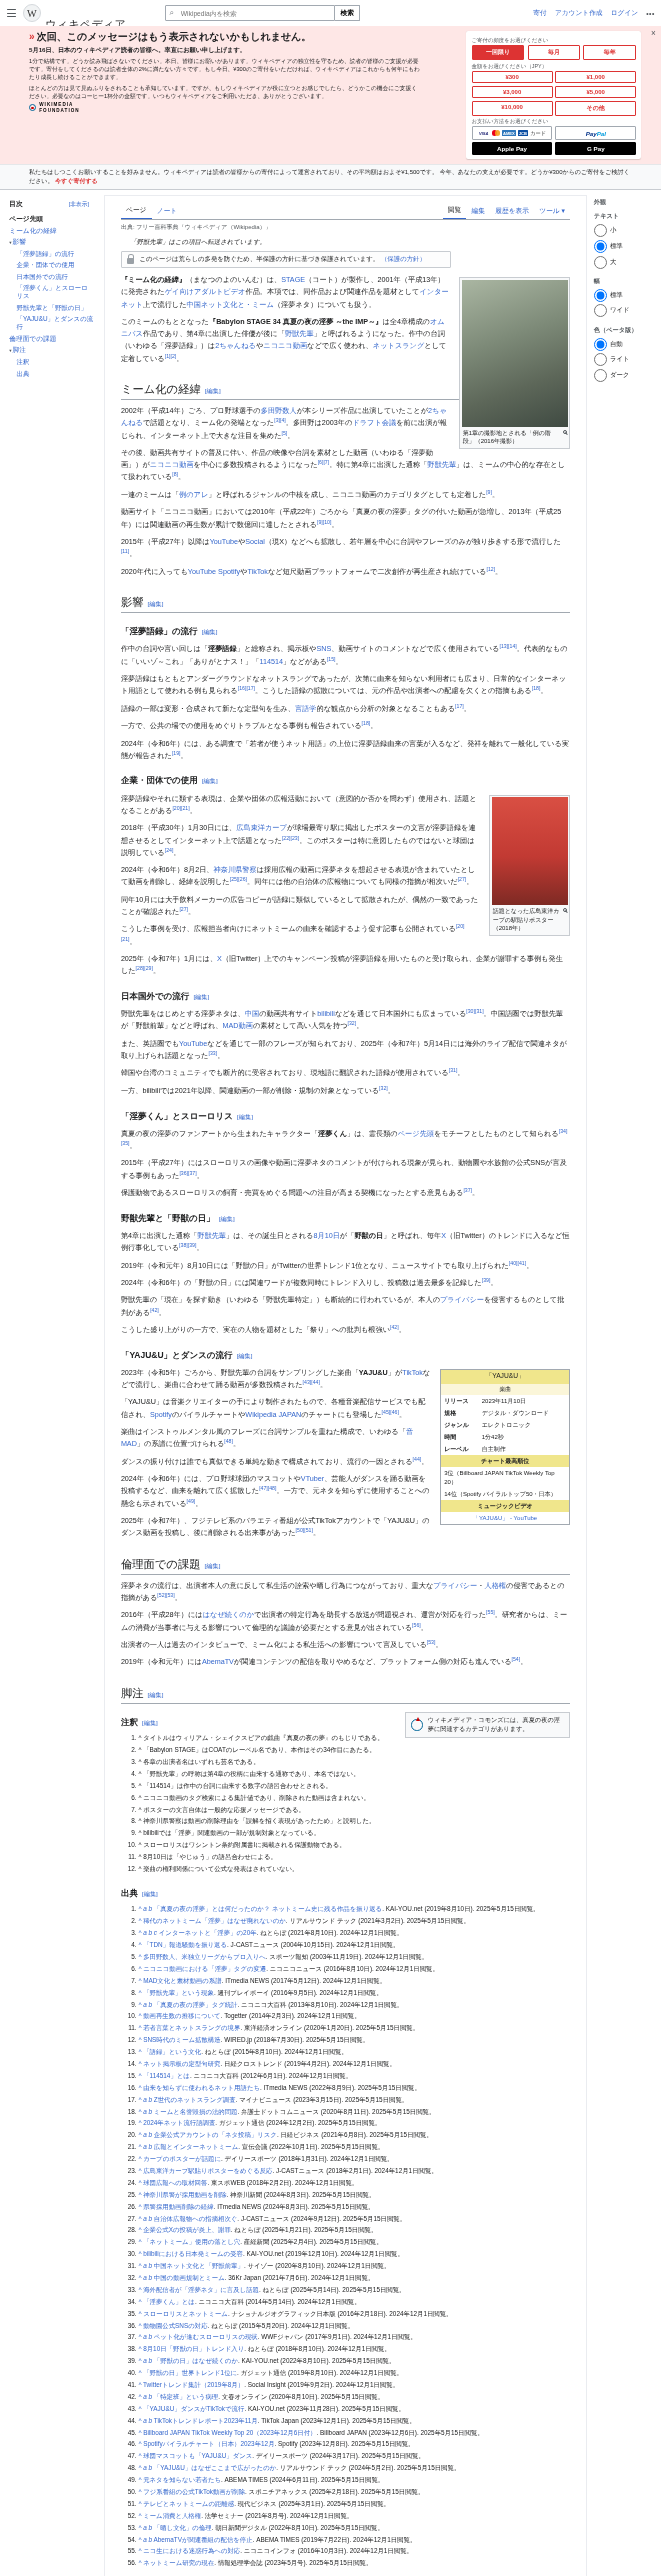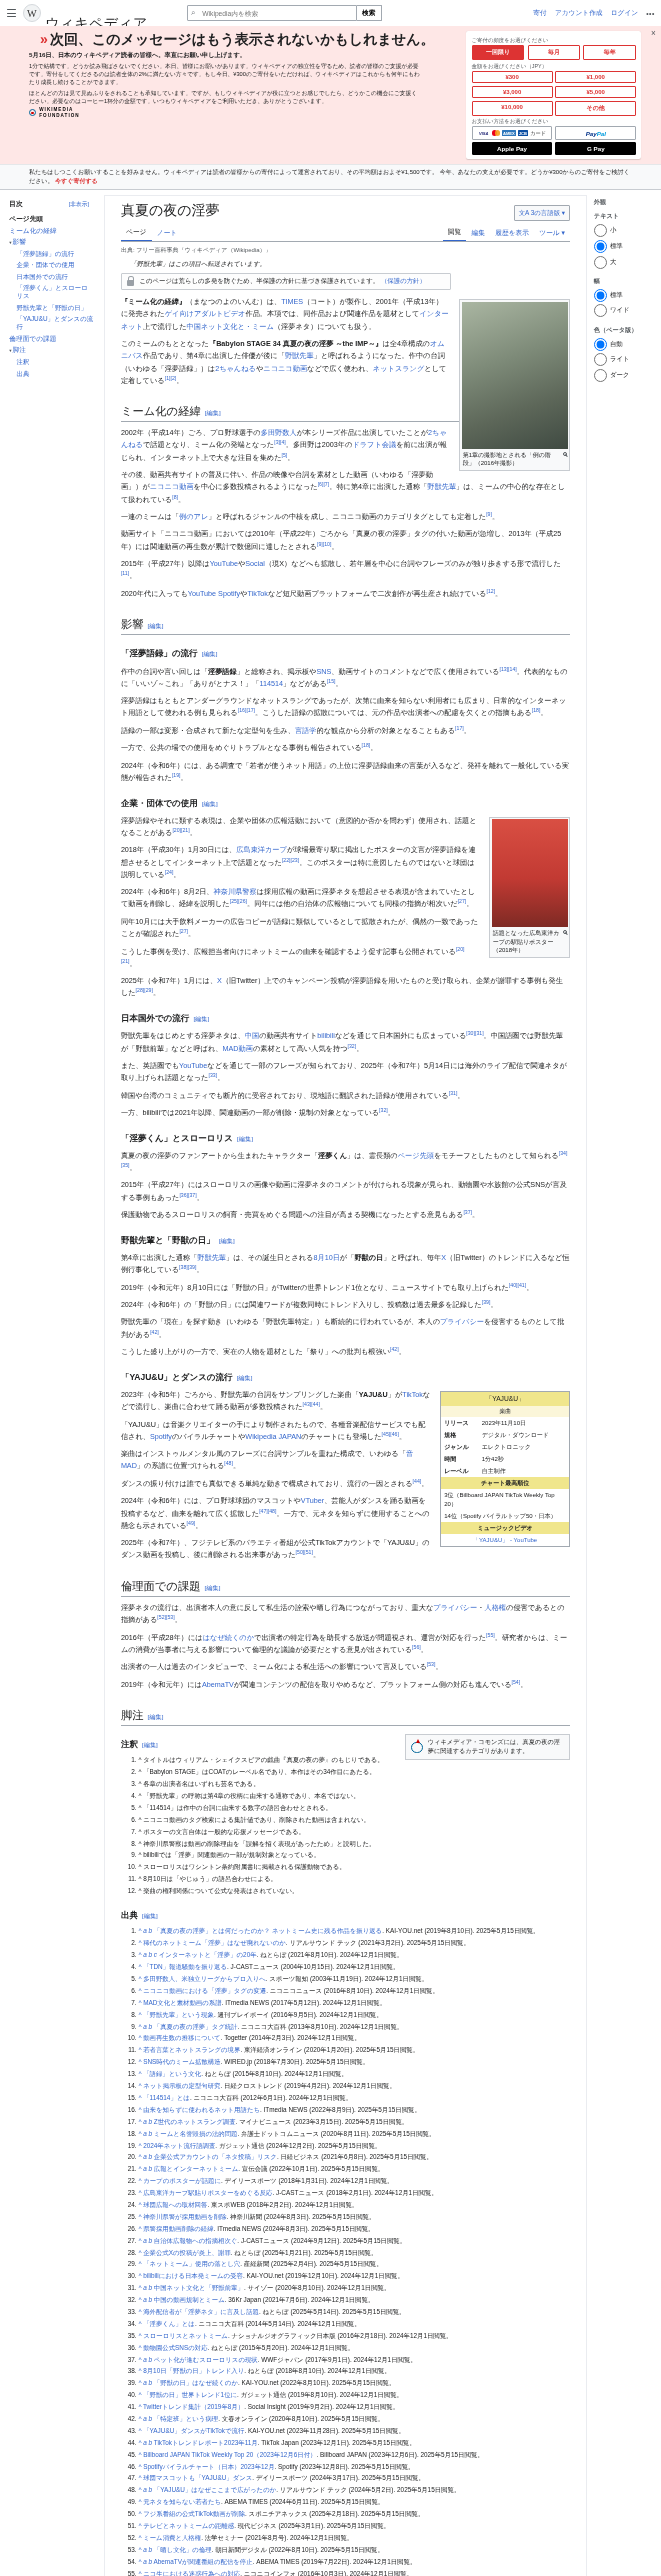--- a/index.html
+++ b/index.html
@@ -9,35 +9,35 @@
   .rlk { color:#d33; font-weight:bold; text-decoration:none; cursor:pointer; }
   sup.r { color:#36c; font-size:5.2px; line-height:0; }
   .bk { color:#36c; font-style:italic; }
 
   
   .hdr { display:flex; align-items:center; height:26px; padding:0 7.2px; gap:6.2px; }
   .burger { width:9.3px; height:7.2px; display:flex; flex-direction:column; justify-content:space-between; cursor:pointer; }
   .burger span { height:1px; background:#54595d; border-radius:0.5px; }
   .logo { display:flex; align-items:center; gap:4.1px; cursor:pointer; }
   .globe { width:18.5px; height:18.5px; border-radius:50%; background:#f1f3f4; border:0.5px solid #d5d9dd; display:flex; align-items:center; justify-content:center; font-family:"Liberation Serif",serif; font-size:10.3px; color:#333; }
-  .logo-txt .t1 { font-family:"Liberation Serif",serif; font-size:14px; letter-spacing:0.3px;margin-top:28px; }
+  .logo-txt .t1 { font-family:"Liberation Serif",serif; font-size:11px; letter-spacing:0.3px;margin-top:28px; }
   .logo-txt .t2 { font-size:4.9px; color:#54595d; letter-spacing:0.5px; }
   .search { display:flex; margin-left:33px; }
   .search-wrap { position:relative; }
   .search-wrap .sicon { position:absolute; left:4.1px; top:3.6px; color:#72777d; }
   .search input { width:170px; height:16.5px; border:0.5px solid #a2a9b1; border-radius:1px 0 0 1px; padding:0 4.1px 0 14.4px; font-size:6.7px; outline:none; }
   .search .sbtn { height:16.5px; border:0.5px solid #a2a9b1; border-left:none; background:#fff; font-size:6.7px; font-weight:bold; padding:0 5.2px; cursor:pointer; border-radius:0 1px 1px 0; }
   .hdr-right { margin-left:auto; display:flex; align-items:center; gap:8.2px; font-size:6.7px; }
   .dots { color:#54595d; font-weight:bold; letter-spacing:0.5px; cursor:pointer; }
 
   
   .banner { position:relative; background:#fee7e6; padding:5.2px 20.6px 4.1px 29px; display:flex; gap:12.4px; }
   .banner-close { position:absolute; top:3.1px; right:6.2px; font-size:8.2px; color:#54595d; cursor:pointer; }
   .banner-left { flex:1; }
-  .b-head { font-size:14px; font-weight:bold; line-height:1.25;margin-left:11px; }
+  .b-head { font-size:10px; font-weight:bold; line-height:1.25; }
   .b-chev { color:#d33; margin-right:2.1px; }
   .b-sub { font-size:6.2px; font-weight:bold; margin-top:2.1px; }
   .b-para { font-size:5.7px; line-height:1.45; margin:2.1px 0; max-width:392px; }
   .wmf { display:flex; align-items:center; gap:3.1px; margin-top:2.1px; }
   .wmf-logo { width:7.2px; height:7.2px; border:1px solid #069; border-radius:50%; position:relative; }
   .wmf-logo::after { content:''; position:absolute; width:2.6px; height:2.6px; background:#c00; border-radius:50%; left:1.3px; top:1.3px; }
   .wmf-txt { font-size:4.6px; letter-spacing:1px; color:#000; line-height:1.2; font-weight:bold; }
   .donate { width:175px; background:#fff; border-radius:2.1px; padding:4.1px 5.2px; box-shadow:0 0.5px 1px rgba(0,0,0,.15); font-size:5.7px; }
   .d-label { color:#54595d; margin:1.5px 0; font-size:5.4px; }
   .btn-row { display:flex; gap:3.1px; margin-bottom:2.1px; }
@@ -230,24 +230,20 @@
       <a class="toc-c">「淫夢くん」とスローロリス</a>
       <a class="toc-c">野獣先輩と「野獣の日」</a>
       <a class="toc-c">「YAJU&amp;U」とダンスの流行</a>
       <a>倫理面での課題</a>
       <a><span class="arrow">▾</span><span>脚注</span></a>
       <a class="toc-c">注釈</a>
       <a class="toc-c">出典</a>
     </nav>
 
     <main class="content">
-      <div class="title-row">
-        <h1 class="pt">真夏の夜の淫夢</h1>
-        <span class="lang-pill"><span>文A</span> <span>3の言語版</span> <span>▾</span></span>
-      </div>
       <div class="tabs">
         <span class="tab sel">ページ</span>
         <span class="tab">ノート</span>
         <span class="tab-spacer"></span>
         <span class="tab sel">閲覧</span>
         <span class="tab">編集</span>
         <span class="tab">履歴を表示</span>
         <span class="tab"><span>ツール</span> <span>▾</span></span>
       </div>
       <div class="tagline">出典: フリー百科事典『ウィキペディア（Wikipedia）』</div>
@@ -258,21 +254,21 @@
         <span><span>このページは荒らしの多発を防ぐため、半保護の方針に基づき保護されています。</span> <a class="lk">（保護の方針）</a></span>
       </div>
 
       <div class="thumb stairs">
         <div class="timg"></div>
         <div class="tcap"><span class="magnify"></span><span>第1章の撮影地とされる「例の階段」（2016年撮影）</span></div>
       </div>
 
       <div>
 
-      <p class="para"><b>『ミーム化の経緯』</b>（まなつのよのいんむ）は、<a class="lk">TIMES</a>（コート）が製作し、2001年（平成13年）に発売された<a class="lk">ゲイ向けアダルトビデオ</a>作品。本項では、同作品および関連作品を題材として<a class="lk">インターネット</a>上で流行した<a class="lk">中国ネット文化と・ミーム</a>（淫夢ネタ）についても扱う。</p>
+      <p class="para"><b>『ミーム化の経緯』</b>（まなつのよのいんむ）は、<a class="lk">STAGE</a>（コート）が製作し、2001年（平成13年）に発売された<a class="lk">ゲイ向けアダルトビデオ</a>作品。本項では、同作品および関連作品を題材として<a class="lk">インターネット</a>上で流行した<a class="lk">中国ネット文化と・ミーム</a>（淫夢ネタ）についても扱う。</p>
           <p class="para">このミームのもととなった<b>『Babylon STAGE 34 真夏の夜の淫夢 ～the IMP～』</b>は全4章構成の<a class="lk">オムニバス</a>作品であり、第4章に出演した俳優が後に「<a class="lk">野獣先輩</a>」と呼ばれるようになった。作中の台詞（いわゆる「淫夢語録」）は<a class="lk">2ちゃんねる</a>や<a class="lk">ニコニコ動画</a>などで広く使われ、<a class="lk">ネットスラング</a>として定着している<sup class="r">[1][2]</sup>。</p>
         </div>
 
       <h2 class="sec"><span>ミーム化の経緯</span><span class="edit">[編集]</span></h2>
       <div>
 
       <p class="para">2002年（平成14年）ごろ、プロ野球選手の<a class="lk">多田野数人</a>が本シリーズ作品に出演していたことが<a class="lk">2ちゃんねる</a>で話題となり、ミーム化の発端となった<sup class="r">[3][4]</sup>。多田野は2003年の<a class="lk">ドラフト会議</a>を前に出演が報じられ、インターネット上で大きな注目を集めた<sup class="r">[5]</sup>。</p>
           <p class="para">その後、動画共有サイトの普及に伴い、作品の映像や台詞を素材とした動画（いわゆる「淫夢動画」）が<a class="lk">ニコニコ動画</a>を中心に多数投稿されるようになった<sup class="r">[6][7]</sup>。特に第4章に出演した通称「<a class="lk">野獣先輩</a>」は、ミームの中心的な存在として扱われている<sup class="r">[8]</sup>。</p>
           <p class="para">一連のミームは「<a class="lk">例のアレ</a>」と呼ばれるジャンルの中核を成し、ニコニコ動画のカテゴリタグとしても定着した<sup class="r">[9]</sup>。</p>
           <p class="para">動画サイト「ニコニコ動画」においては2010年（平成22年）ごろから「真夏の夜の淫夢」タグの付いた動画が急増し、2013年（平成25年）には関連動画の再生数が累計で数億回に達したとされる<sup class="r">[9][10]</sup>。</p>

